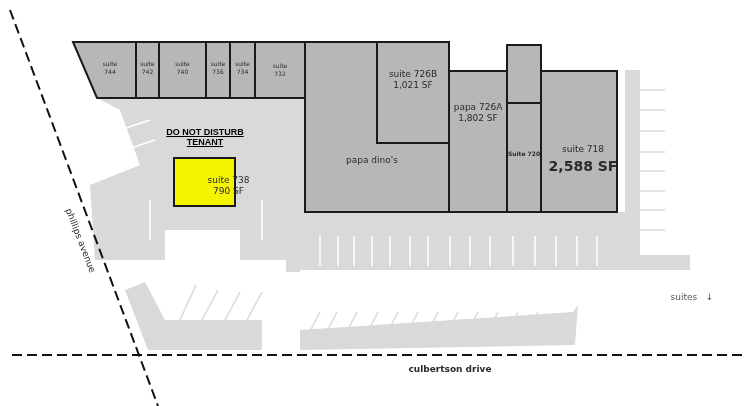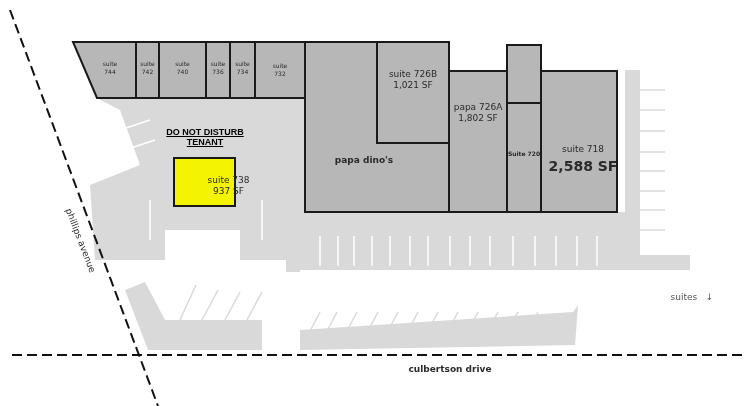--- a/index.html
+++ b/index.html
@@ -127,26 +127,26 @@
     <div>papa 726A</div>
     <div>1,802 SF</div>
   </div>
 <div class="lbl tiny bold" style="left:505px;top:150px;width:38px;">
     <div>Suite 720</div>
   </div>
 <div class="lbl sm" style="left:541px;top:144px;width:84px;">
     <div>suite 718</div>
     <div class="md bold" style="margin-top:3px;">2,588 SF</div>
   </div>
-<div class="lbl sm" style="left:297px;top:155px;width:134px;font-weight:bold;">
+<div class="lbl sm" style="left:305px;top:155px;width:134px;">
     <div>papa dino's</div>
   </div>
 <div class="lbl sm" style="left:174px;top:175px;width:61px;padding-left:24px;">
     <div>suite 738</div>
-    <div>937 SF</div>
+    <div>790 SF</div>
   </div>
 <div class="lbl sm bold" style="left:150px;top:127px;width:110px;color:#000;font-family:'Liberation Sans',sans-serif;line-height:1.15;text-decoration:underline;">
     <div>DO NOT DISTURB</div>
     <div>TENANT</div>
   </div>
 <div class="lbl sm" style="left:395px;top:364px;width:110px;font-weight:bold;">culbertson drive</div>
 <div class="lbl sm" style="left:35px;top:235px;width:90px;transform:rotate(69deg);transform-origin:center;">phillips avenue</div>
 <div class="lbl sm" style="left:662px;top:292px;width:60px;color:#555;"><span>suites</span>&nbsp;&nbsp;&nbsp;<span>↓</span></div>
 
 </body></html>

